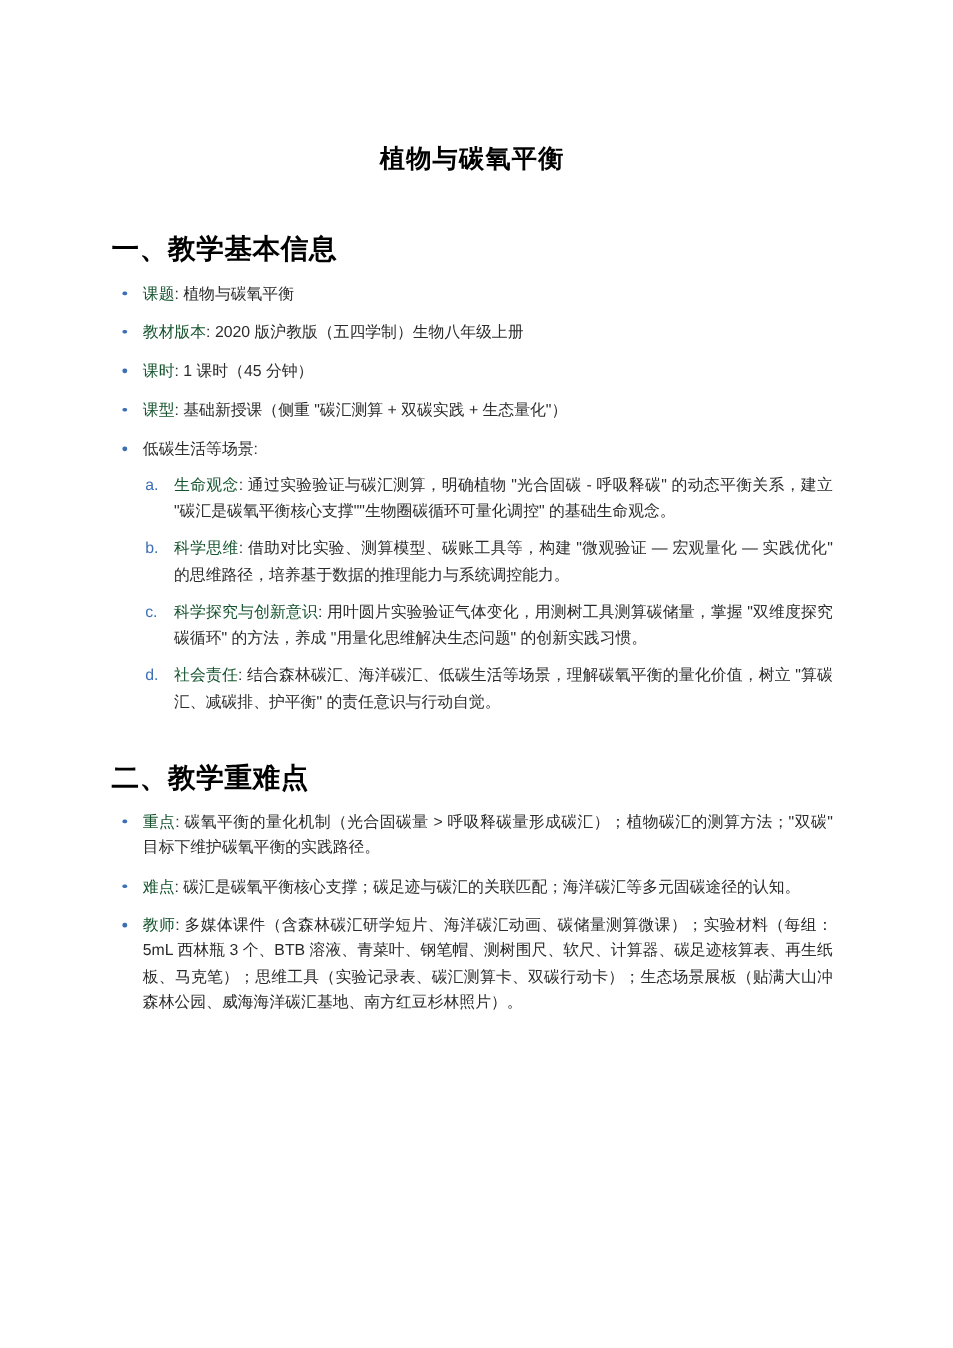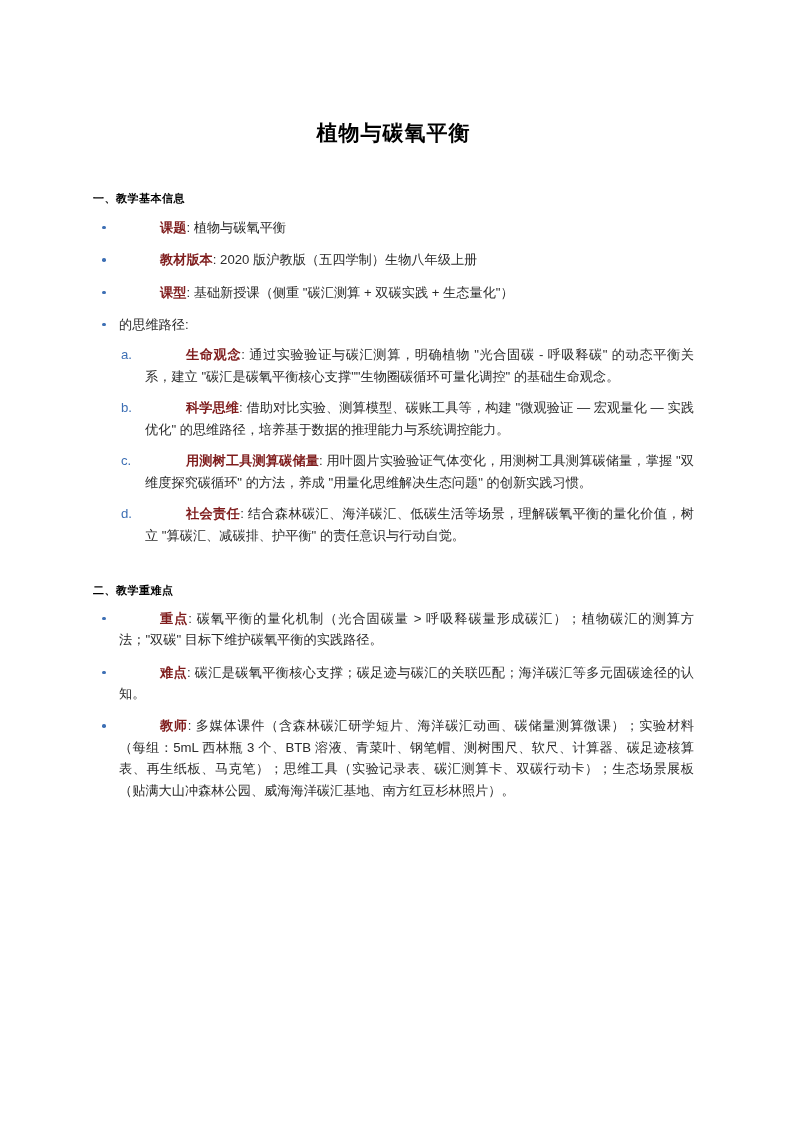--- a/index.html
+++ b/index.html
@@ -28,21 +28,21 @@
     font-weight: bold;
     color: #000000;
     letter-spacing: 1px;
     margin: 22px 0 0 0;
     line-height: 1.4;
   }
   .section {
     margin-top: 0;
   }
   .section-heading {
-    font-size: 11px;
+    font-size: 23px;
     font-weight: bold;
     color: #000000;
     margin: 36px 0 10px 0;
     letter-spacing: 0.5px;
     line-height: 1.4;
   }
   .sec-1 .section-heading { margin-top: 44px; }
 
   ul.bullets {
     list-style: none;
@@ -92,60 +92,62 @@
     left: 2px;
     top: 0;
     color: #3d6fb4;
     font-size: 13.2px;
     line-height: 1.66;
   }
   .sub-list-wrap {
     margin-left: 26px;
   }
   .lbl {
-    font-weight: bold;
-    color: #7f1d1d;
-    margin-left: 41px;
+    font-weight: normal;
+    color: #14532d;
   }
   .txt { }
 </style>
 </head>
 <body>
 
 <div class="page">
 
   <h1 class="doc-title">植物与碳氧平衡</h1>
 
   <div class="section sec-1">
     <h2 class="section-heading">一、教学基本信息</h2>
     <ul class="bullets">
       <li class="bullet-item">
         <span class="lbl">课题</span><span>: </span><span class="txt">植物与碳氧平衡</span>
       </li>
       <li class="bullet-item">
         <span class="lbl">教材版本</span><span>: </span><span class="txt">2020 版沪教版（五四学制）生物八年级上册</span>
       </li>
       <li class="bullet-item">
+        <span class="lbl">课时</span><span>: </span><span class="txt">1 课时（45 分钟）</span>
+      </li>
+      <li class="bullet-item">
         <span class="lbl">课型</span><span>: </span><span class="txt">基础新授课（侧重 "碳汇测算 + 双碳实践 + 生态量化"）</span>
       </li>
       <li class="bullet-item tight">
-        <span class="txt">的思维路径</span><span>:</span>
+        <span class="txt">低碳生活等场景</span><span>:</span>
       </li>
     </ul>
 
     <div class="sub-list-wrap">
       <ol class="lettered">
         <li class="lettered-item">
           <span class="lbl">生命观念</span><span>: </span><span class="txt">通过实验验证与碳汇测算，明确植物 "光合固碳 - 呼吸释碳" 的动态平衡关系，建立 "碳汇是碳氧平衡核心支撑""生物圈碳循环可量化调控" 的基础生命观念。</span>
         </li>
         <li class="lettered-item">
           <span class="lbl">科学思维</span><span>: </span><span class="txt">借助对比实验、测算模型、碳账工具等，构建 "微观验证 — 宏观量化 — 实践优化" 的思维路径，培养基于数据的推理能力与系统调控能力。</span>
         </li>
         <li class="lettered-item">
-          <span class="lbl">用测树工具测算碳储量</span><span>: </span><span class="txt">用叶圆片实验验证气体变化，用测树工具测算碳储量，掌握 "双维度探究碳循环" 的方法，养成 "用量化思维解决生态问题" 的创新实践习惯。</span>
+          <span class="lbl">科学探究与创新意识</span><span>: </span><span class="txt">用叶圆片实验验证气体变化，用测树工具测算碳储量，掌握 "双维度探究碳循环" 的方法，养成 "用量化思维解决生态问题" 的创新实践习惯。</span>
         </li>
         <li class="lettered-item">
           <span class="lbl">社会责任</span><span>: </span><span class="txt">结合森林碳汇、海洋碳汇、低碳生活等场景，理解碳氧平衡的量化价值，树立 "算碳汇、减碳排、护平衡" 的责任意识与行动自觉。</span>
         </li>
       </ol>
     </div>
   </div>
 
   <div class="section sec-2">
     <h2 class="section-heading">二、教学重难点</h2>

